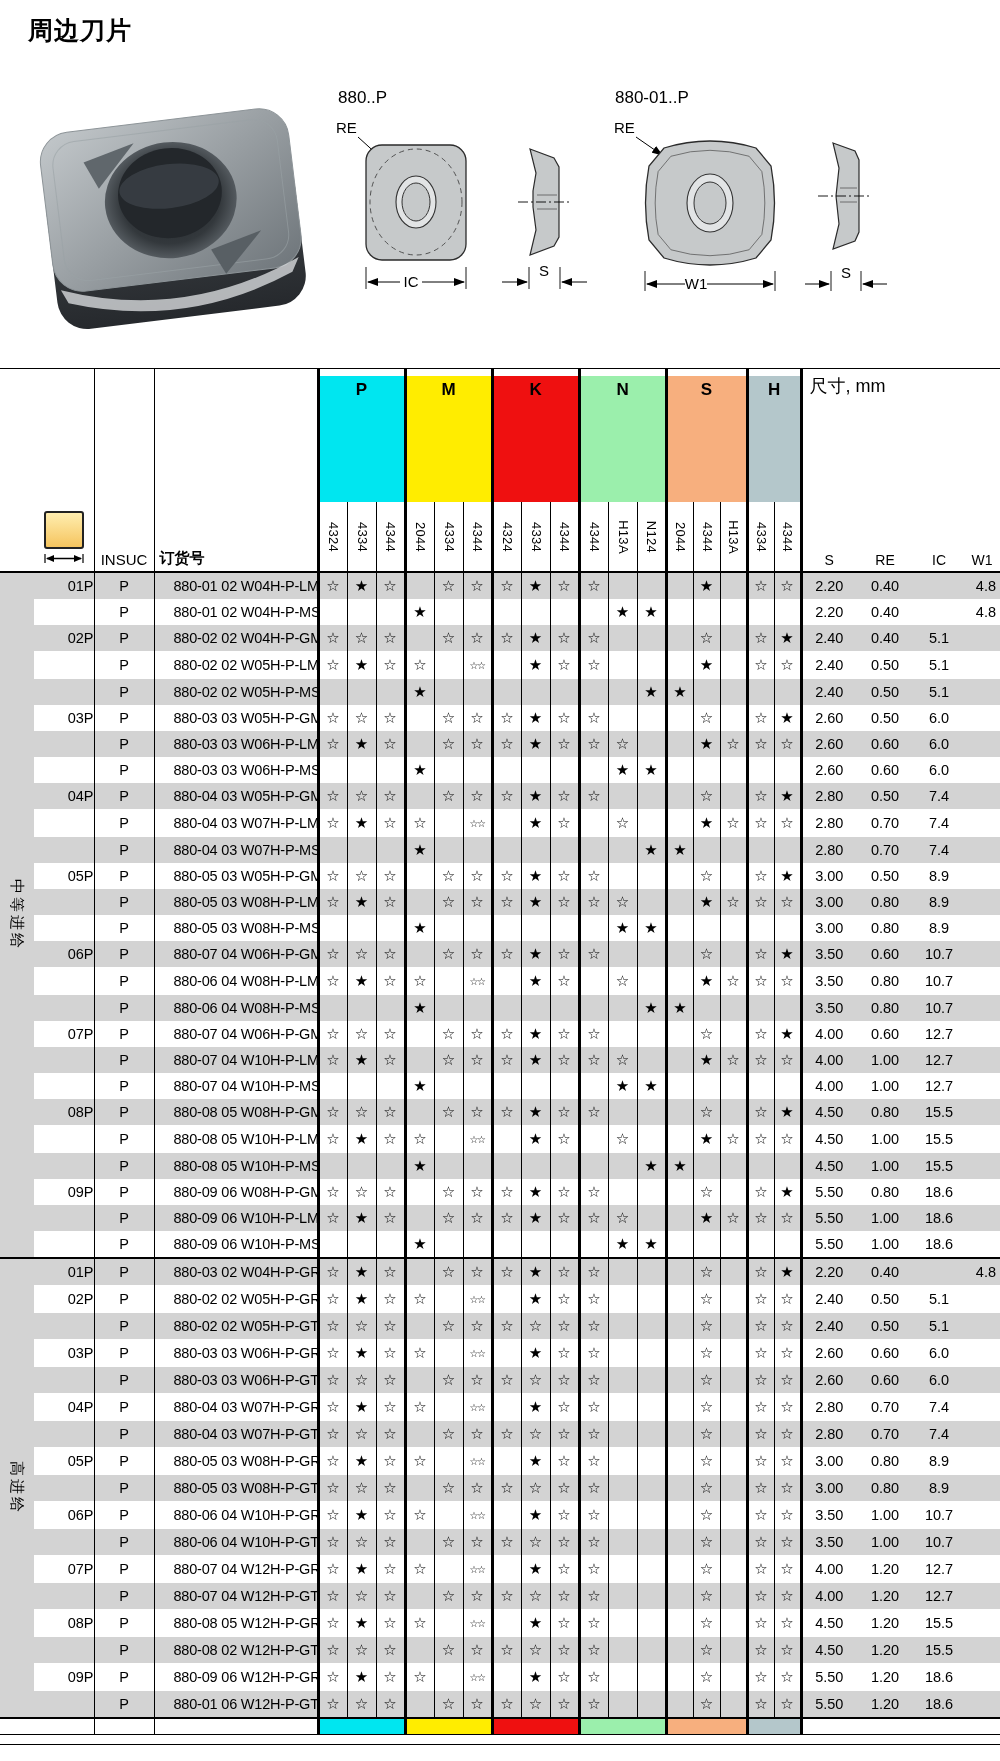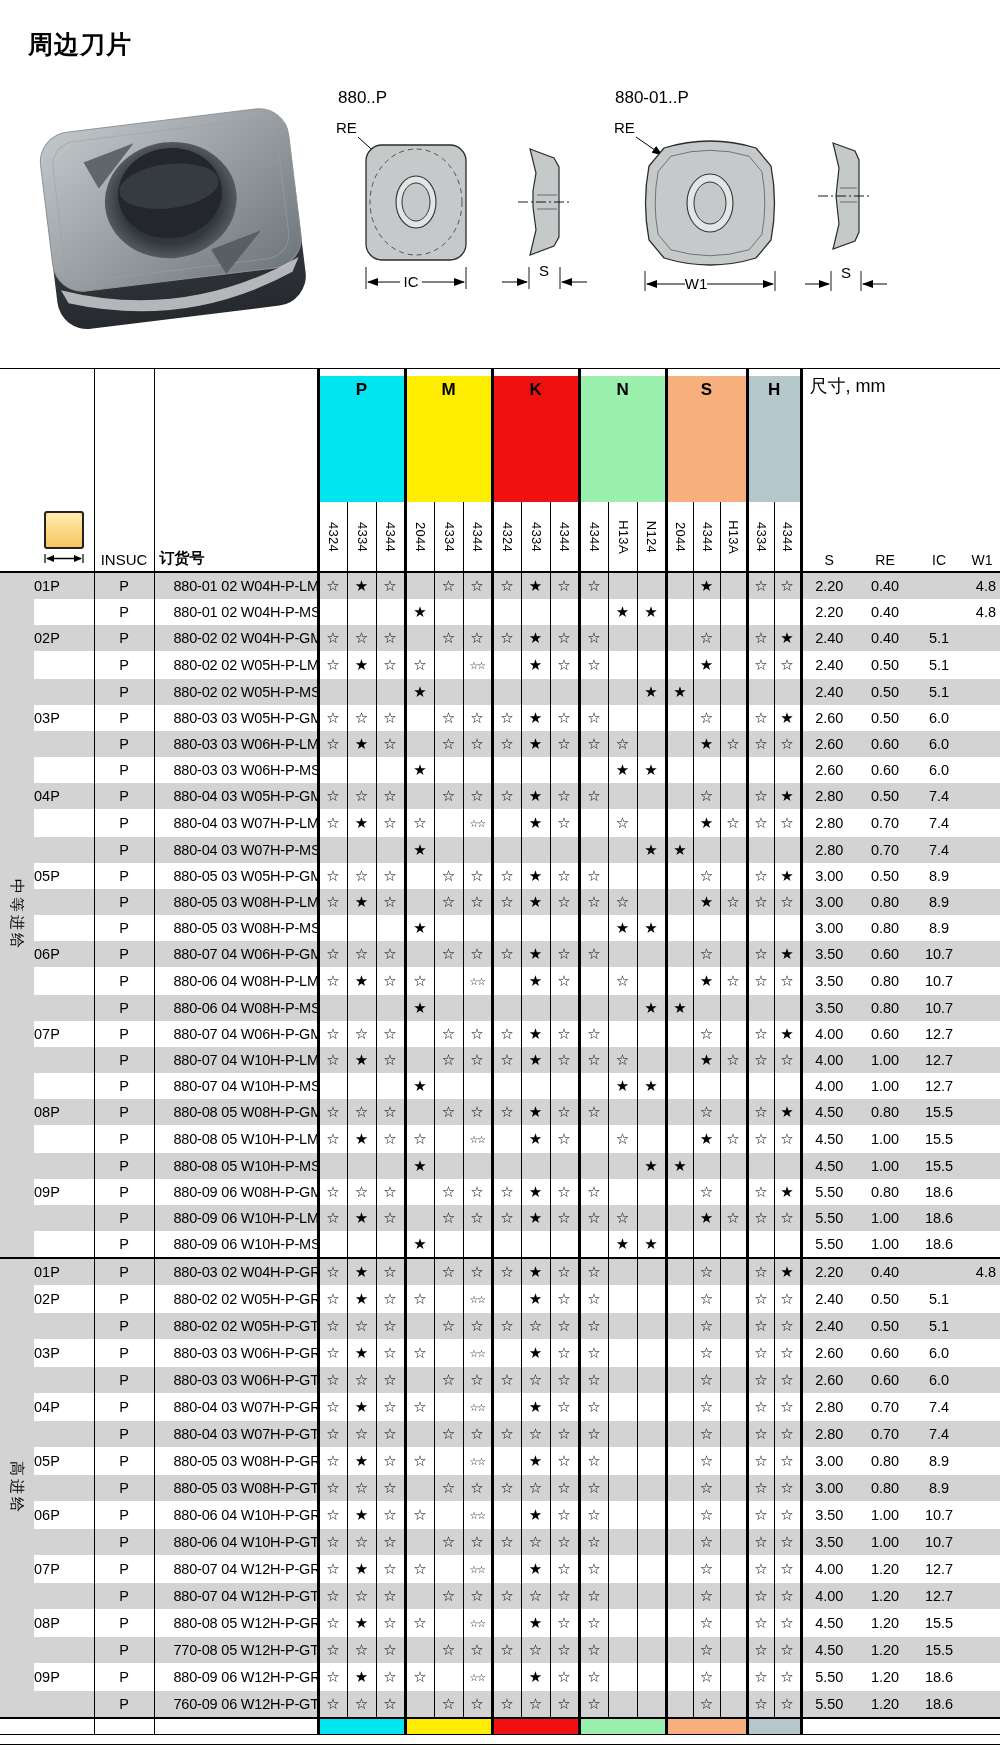--- a/index.html
+++ b/index.html
@@ -1,19 +1,19 @@
 <!DOCTYPE html>
 <html><head>
 <meta charset="utf-8">
 <style>
   html,body{margin:0;padding:0;background:#fff;color:#000;
     font-family:"Liberation Sans","DejaVu Sans",sans-serif;}
   body{width:1000px;height:1761px;position:relative;}
   .hdr{position:relative;height:368px;overflow:hidden;}
-  .title{position:absolute;left:28px;top:28px;font-size:25px;font-weight:700;letter-spacing:1px;}
+  .title{position:absolute;left:28px;top:14px;font-size:25px;font-weight:700;letter-spacing:1px;}
   .abs{position:absolute;}
   
   table.t{width:1000px;border-collapse:collapse;table-layout:fixed;border-top:1px solid #000;}
   td{padding:0;vertical-align:middle;}
   .bands td{height:126px;vertical-align:top;}
   .band{border-left:3px solid #000;border-right:3px solid #000;
         background-clip:content-box !important;padding-top:7px;}
   .bandlab{text-align:center;font-weight:700;font-size:17px;margin-top:4px;}
   .size-h{vertical-align:top;text-align:left;padding:5px 0 0 7px;font-size:18px;}
   .subs td{height:66px;border-bottom:2px solid #000;}
@@ -27,21 +27,21 @@
   .grp-h2{vertical-align:bottom;text-align:center;padding-bottom:3px;}
   .dim-h{vertical-align:bottom;text-align:center;font-size:14px;padding-bottom:3px;}
   .bl{border-left:3px solid #000;}
   .br{border-right:3px solid #000;}
   .l1{border-left:1px solid #000;}
   #tb td{height:26px;font-size:14.5px;line-height:26px;overflow:hidden;white-space:nowrap;}
   tr.g td{background:#D3D3D3;}
   td.sect{background:#fff;position:relative;}
   .sectlab{position:absolute;left:50%;top:50%;transform:translate(-50%,-50%) rotate(90deg);
            font-size:15px;letter-spacing:3px;white-space:nowrap;}
-  .cell-grp{text-align:left;}
+  .cell-grp{text-align:right;}
   .cell-insuc{text-align:center;}
   .cell-order{text-align:left;padding-left:19px;font-size:14px;letter-spacing:-.2px;}
   .st{text-align:center;}
   .sto,.stf{font-size:15px;}
   .dbl{font-size:10px;letter-spacing:-1.5px;}
   .num{text-align:center;}
   .w1{text-align:right;padding-right:4px;}
   .section-start td{border-top:2px solid #000;}
   .strip td{height:15px;border-top:2px solid #000;border-bottom:1px solid #000;
             background-clip:padding-box;}
@@ -1319,21 +1319,21 @@
         <td class="st bl"><span class="sto">☆</span></td>
         <td class="st l1 br"><span class="sto">☆</span></td>
         <td class="num">4.50</td>
         <td class="num">1.20</td>
         <td class="num">15.5</td>
         <td class="num w1"></td>
       </tr>
       <tr class="g">
         <td class="cell-grp"></td>
         <td class="cell-insuc col-insuc">P</td>
-        <td class="cell-order">770-08 05 W12H-P-GT</td>
+        <td class="cell-order">880-08 02 W12H-P-GT</td>
         <td class="st bl"><span class="sto">☆</span></td>
         <td class="st l1"><span class="sto">☆</span></td>
         <td class="st l1"><span class="sto">☆</span></td>
         <td class="st bl"></td>
         <td class="st l1"><span class="sto">☆</span></td>
         <td class="st l1"><span class="sto">☆</span></td>
         <td class="st bl"><span class="sto">☆</span></td>
         <td class="st l1"><span class="sto">☆</span></td>
         <td class="st l1"><span class="sto">☆</span></td>
         <td class="st bl"><span class="sto">☆</span></td>
@@ -1371,21 +1371,21 @@
         <td class="st bl"><span class="sto">☆</span></td>
         <td class="st l1 br"><span class="sto">☆</span></td>
         <td class="num">5.50</td>
         <td class="num">1.20</td>
         <td class="num">18.6</td>
         <td class="num w1"></td>
       </tr>
       <tr class="g">
         <td class="cell-grp"></td>
         <td class="cell-insuc col-insuc">P</td>
-        <td class="cell-order">760-09 06 W12H-P-GT</td>
+        <td class="cell-order">880-01 06 W12H-P-GT</td>
         <td class="st bl"><span class="sto">☆</span></td>
         <td class="st l1"><span class="sto">☆</span></td>
         <td class="st l1"><span class="sto">☆</span></td>
         <td class="st bl"></td>
         <td class="st l1"><span class="sto">☆</span></td>
         <td class="st l1"><span class="sto">☆</span></td>
         <td class="st bl"><span class="sto">☆</span></td>
         <td class="st l1"><span class="sto">☆</span></td>
         <td class="st l1"><span class="sto">☆</span></td>
         <td class="st bl"><span class="sto">☆</span></td>

